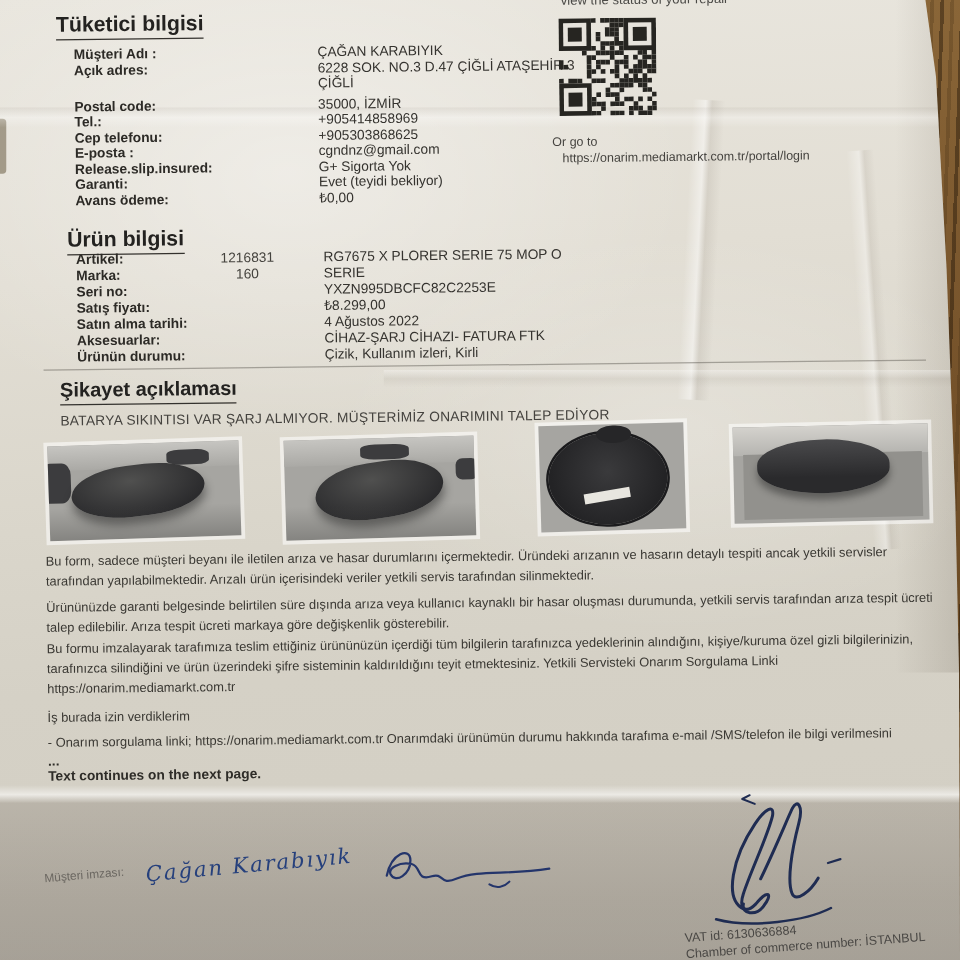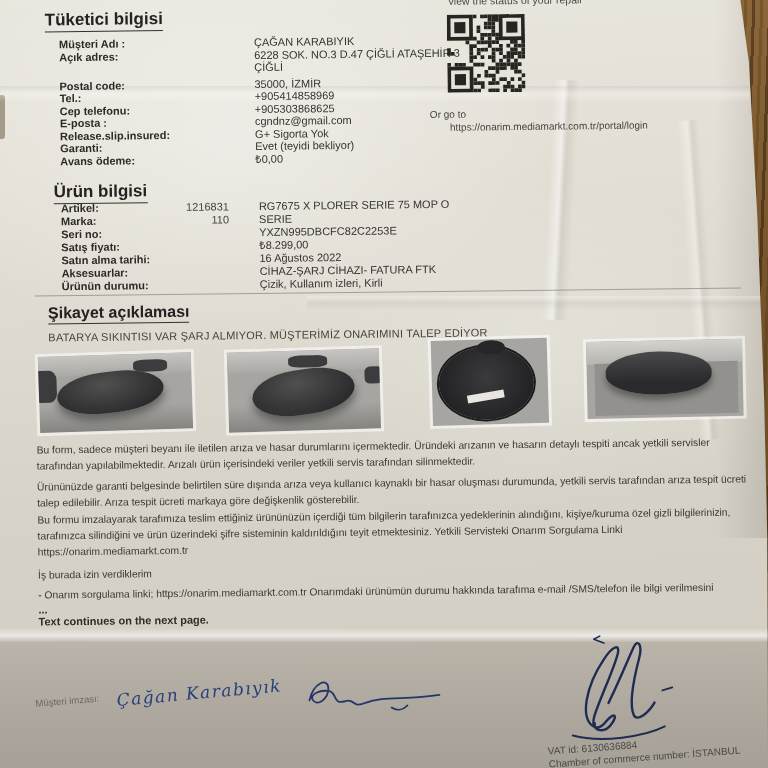--- a/index.html
+++ b/index.html
@@ -38,27 +38,27 @@
   .kv{position:absolute;font-size:11px;color:#35332f;}
   .kv .row{display:flex;align-items:flex-start;line-height:12.5px;}
   .kv .row.gap{margin-top:4px;}
   .kv .label{font-weight:700;color:#2c2a26;flex:none;}
   .consumer{left:62px;top:35px;width:480px;}
   .consumer .label{width:195px;}
   .consumer .val{width:214px;}
   .product{left:62px;top:199px;}
   .product .row{line-height:13px;}
   .product .label{width:106px;}
-  .product .mid{width:62px;text-align:right;flex:none;color:#45433e;}
+  .product .mid{width:62px;text-align:center;flex:none;color:#45433e;}
   .product .val{margin-left:30px;white-space:nowrap;}
 
   .qr-caption{position:absolute;left:452px;top:-4px;font-size:10.5px;color:#4b4a47;}
   .qr-code{position:absolute;left:450px;top:16px;width:78px;height:78px;}
   .qr-code svg{display:block;}
-  .qr-orgoto{position:absolute;left:432px;top:110px;font-size:10px;color:#45433f;}
+  .qr-orgoto{position:absolute;left:444px;top:110px;font-size:10px;color:#45433f;}
   .qr-url{position:absolute;left:452px;top:123px;font-size:10px;color:#45433f;}
 
   .divider{position:absolute;left:35px;top:292px;width:706px;height:1px;background:rgba(110,105,98,.55);}
   .complaint-text{position:absolute;left:48px;top:328px;font-size:11px;color:#45433f;letter-spacing:.2px;}
 
   .photo{position:absolute;overflow:hidden;background:#a6a5a1;box-shadow:0 0 0 3px rgba(255,255,255,.55);}
   .photo .sky{position:absolute;top:0;left:0;right:0;height:26%;background:linear-gradient(180deg,#c6c5c1,#aaa9a5);}
   .photo .blob{position:absolute;background:#3c3c3e;border-radius:30%;}
   .photo .body{position:absolute;background:radial-gradient(ellipse at 45% 30%,#50504f,#2b2b2d 75%);
     border-radius:50%/58%;box-shadow:0 6px 8px rgba(20,20,20,.45);}
@@ -305,37 +305,37 @@
       <div class="h big" style="left:55px;top:179px;">Ürün bilgisi</div>
 
       <div class="kv product">
         <div class="row">
             <span class="label">Artikel:</span>
             <span class="mid">1216831</span>
             <span class="val">RG7675 X PLORER SERIE 75 MOP O</span>
           </div>
         <div class="row">
             <span class="label">Marka:</span>
-            <span class="mid">110</span>
+            <span class="mid">160</span>
             <span class="val">SERIE</span>
           </div>
         <div class="row">
             <span class="label">Seri no:</span>
             <span class="mid"></span>
             <span class="val">YXZN995DBCFC82C2253E</span>
           </div>
         <div class="row">
             <span class="label">Satış fiyatı:</span>
             <span class="mid"></span>
             <span class="val">₺8.299,00</span>
           </div>
         <div class="row">
             <span class="label">Satın alma tarihi:</span>
             <span class="mid"></span>
-            <span class="val">16 Ağustos 2022</span>
+            <span class="val">4 Ağustos 2022</span>
           </div>
         <div class="row">
             <span class="label">Aksesuarlar:</span>
             <span class="mid"></span>
             <span class="val">CİHAZ-ŞARJ CİHAZI- FATURA FTK</span>
           </div>
         <div class="row">
             <span class="label">Ürünün durumu:</span>
             <span class="mid"></span>
             <span class="val">Çizik, Kullanım izleri, Kirli</span>

